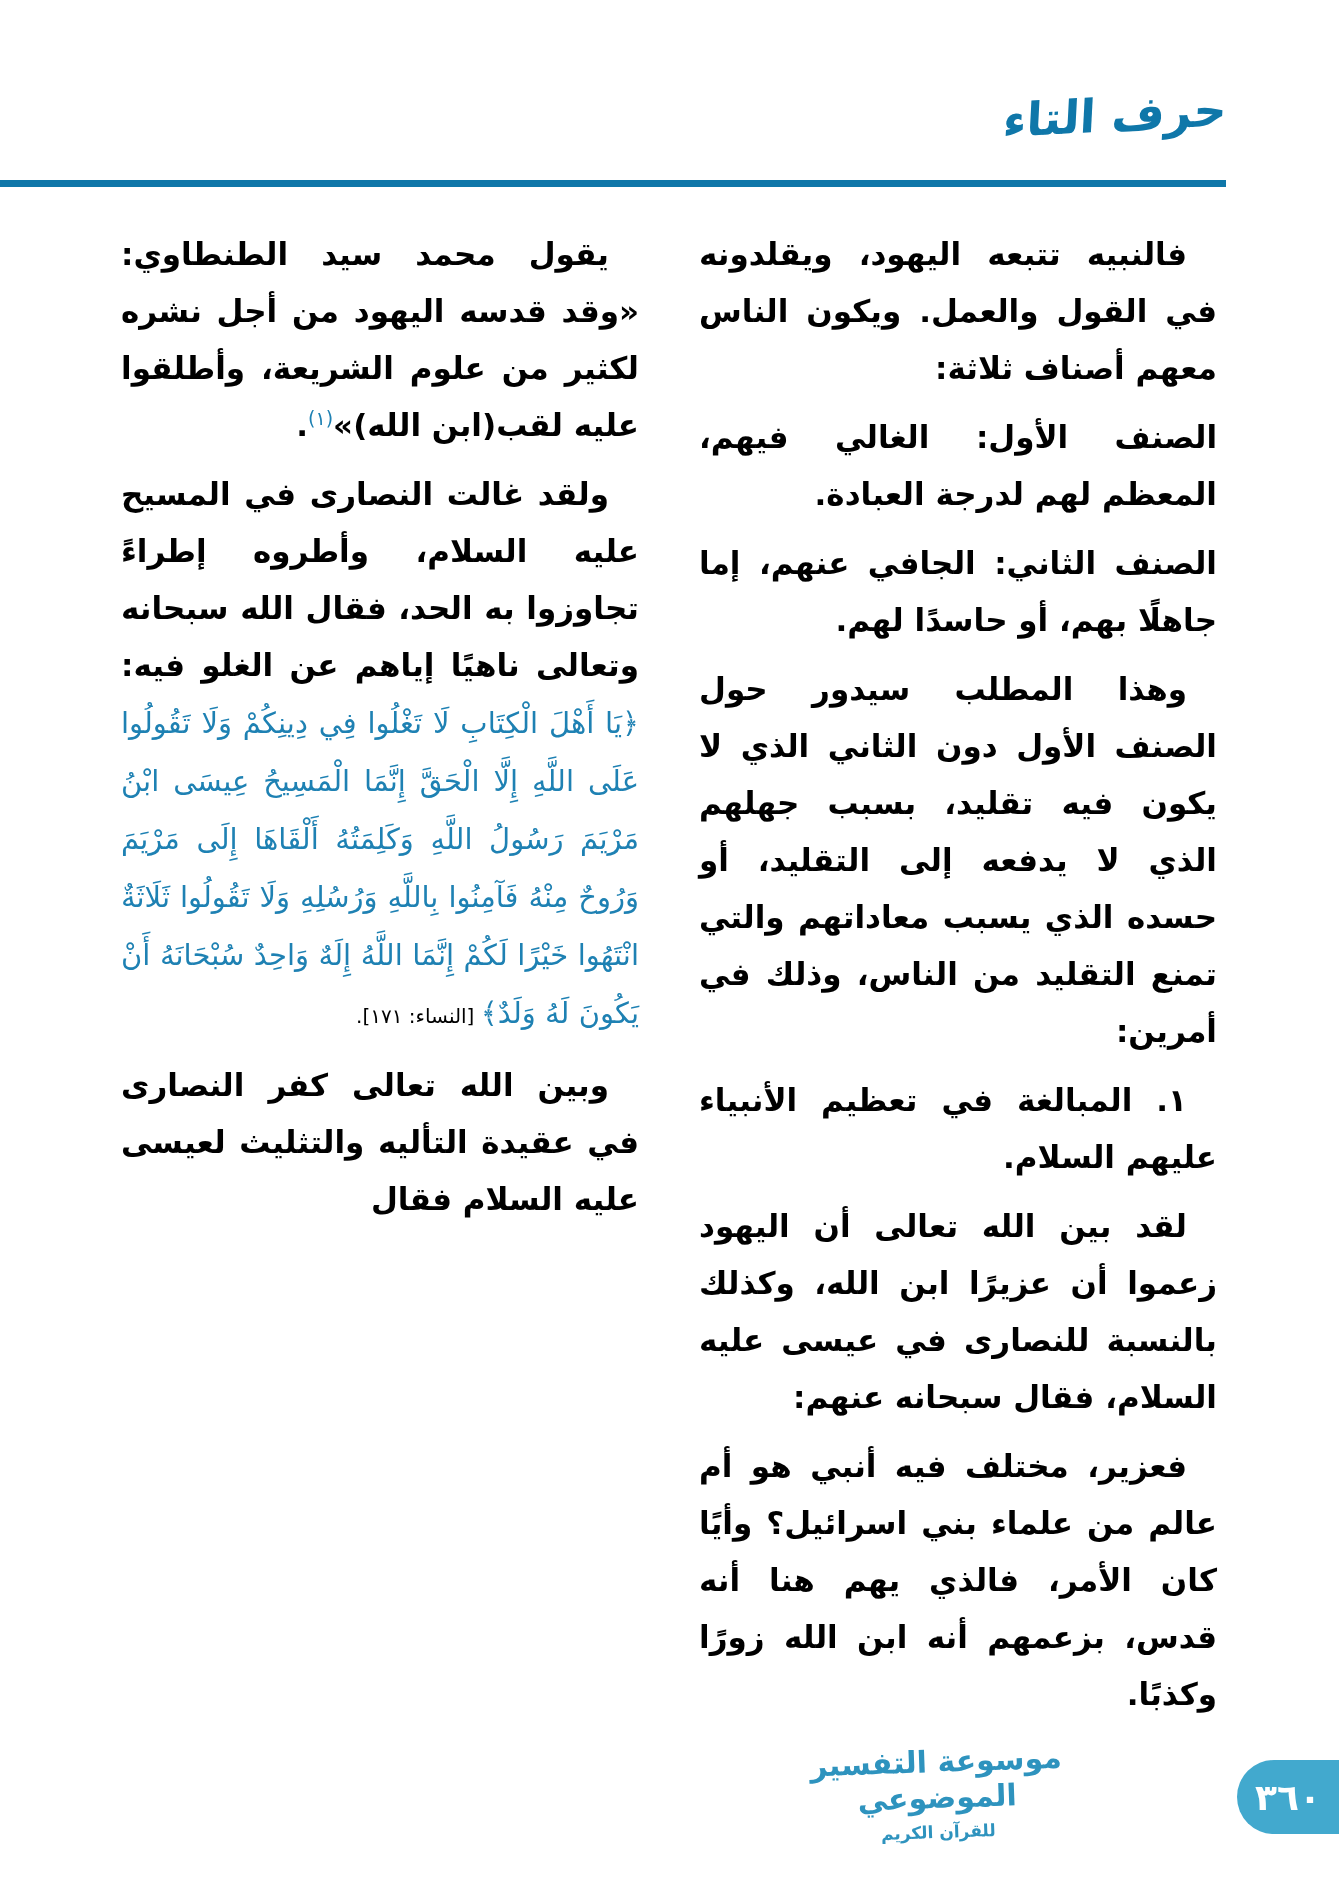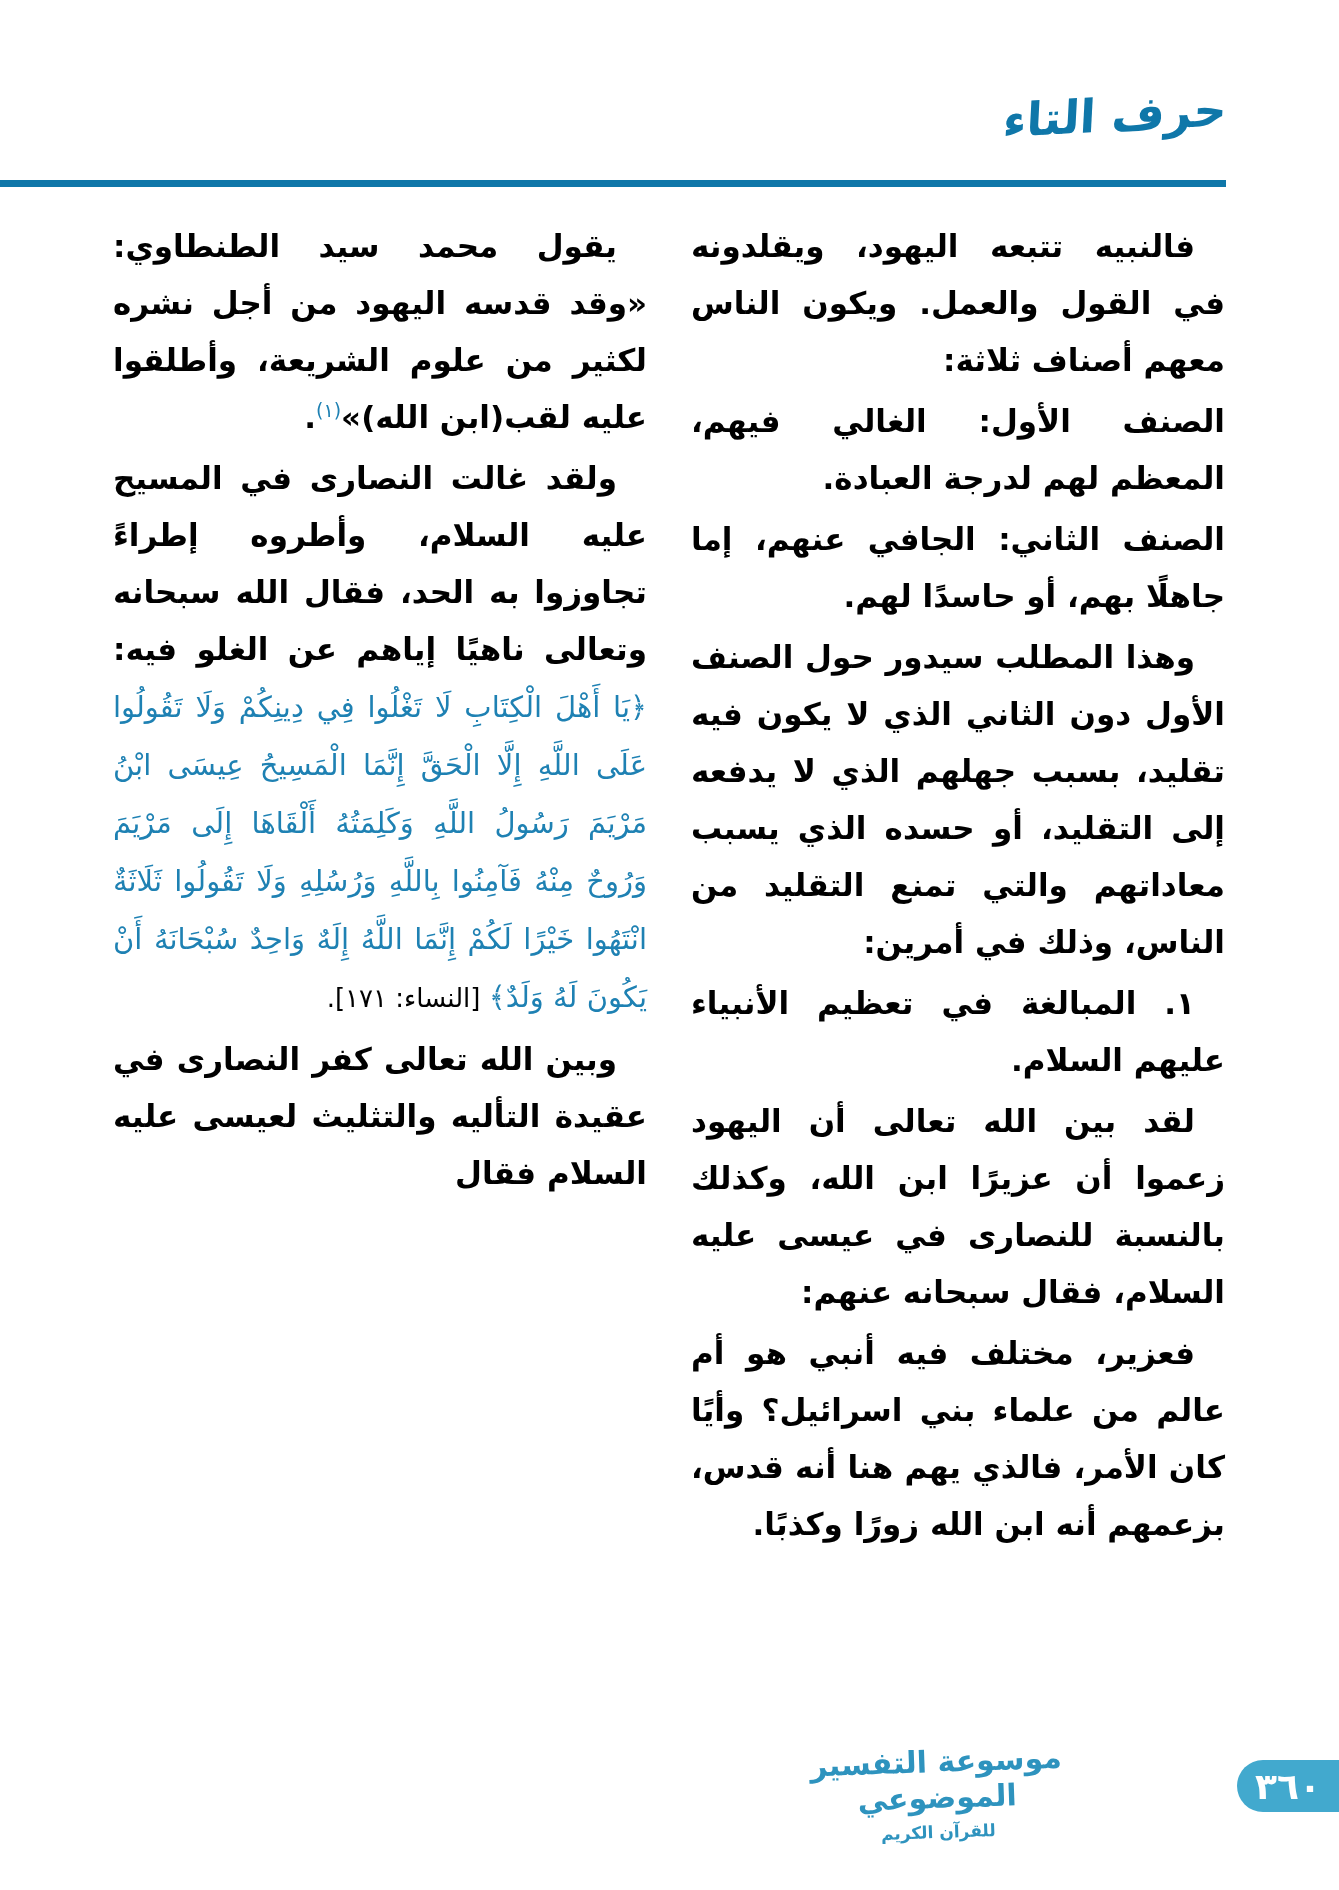--- a/index.html
+++ b/index.html
@@ -22,39 +22,39 @@
   .header-rule{
     position:absolute;top:180px;left:0;width:1226px;height:7px;
     background:var(--accent);
   }
   .columns{
     position:absolute;top:214px;right:110px;width:1120px;
     display:flex;gap:36px;align-items:flex-start;
   }
   .col{width:542px;}
   .para{
-    margin:4px;font-size:31px;font-weight:bold;line-height:57px;
+    margin:12px;font-size:31px;font-weight:bold;line-height:57px;
     text-align:justify;text-justify:inter-word;
   }
   .indent{text-indent:30px;}
   .lead{font-weight:bold;}
   .quran{color:var(--quran);font-weight:normal;font-size:29px;}
-  .ref{font-weight:normal;font-size:26px;color:#000;}
+  .ref{font-weight:normal;font-size:20px;color:#000;}
   .fnsup{
     color:var(--quran);font-weight:normal;font-size:19px;
     vertical-align:super;line-height:0;
   }
   .logo{
     position:absolute;right:232px;top:1744px;width:340px;
     text-align:center;color:var(--logo);transform:rotate(-2deg);
   }
   .logo-title{font-size:30px;font-weight:bold;line-height:36px;}
   .logo-sub{font-size:17px;font-weight:bold;margin-top:6px;}
   .page-badge{
-    position:absolute;right:0;top:1760px;width:102px;height:52px;
+    position:absolute;right:0;top:1760px;width:102px;height:74px;
     background:var(--capsule);border-radius:40px 0 0 40px;
     display:flex;align-items:center;justify-content:center;
   }
   .page-num{color:#ffffff;font-size:36px;font-weight:bold;}
 </style>
 </head>
 <body>
 
 <div class="page">
 

